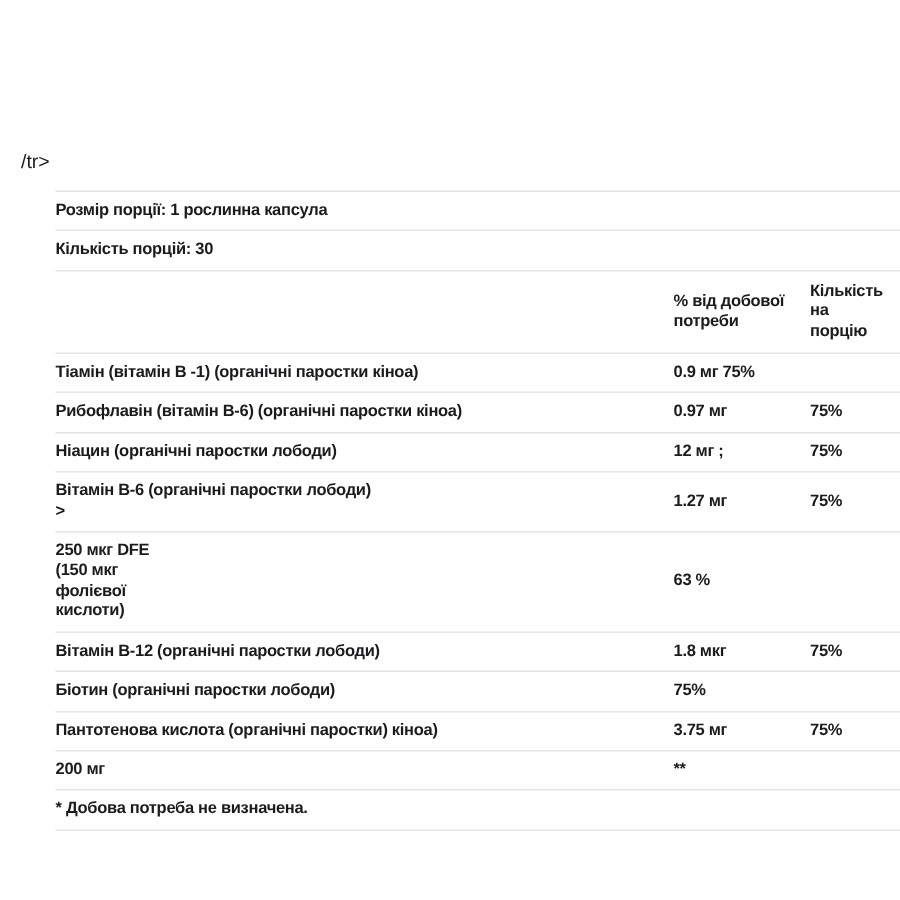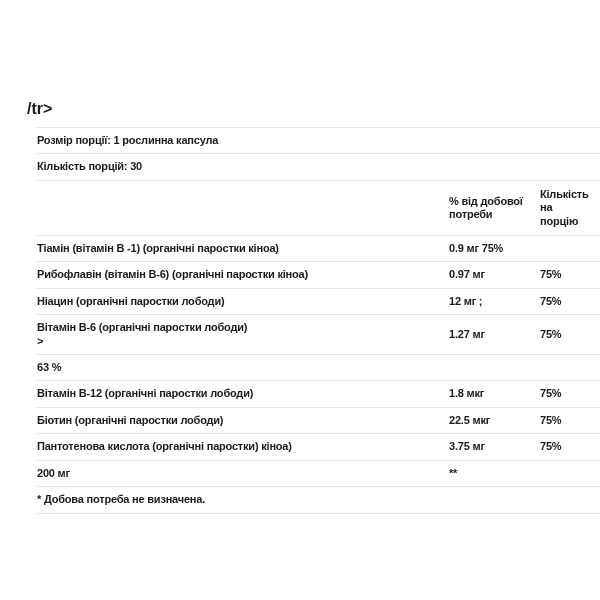--- a/index.html
+++ b/index.html
@@ -8,24 +8,24 @@
     width: 600px;
     height: 600px;
     background: #ffffff;
     font-family: "Liberation Sans", sans-serif;
     color: #1b1b1d;
     position: relative;
     overflow: hidden;
   }
   .stray {
     position: absolute;
-    left: 27px;
+    left: 14px;
     top: 100px;
-    font-size: 16px;
-    font-weight: 700;
+    font-size: 13px;
+    font-weight: 400;
   }
   .facts-table {
     position: absolute;
     left: 18px;
     top: 127px;
     width: 566px;
     border-bottom: 1px solid #e4e4e4;
     font-size: 11px;
     font-weight: 700;
     letter-spacing: -0.2px;
@@ -88,32 +88,35 @@
   </div>
 
   <div class="row">
     <div class="cell name">Вітамін B-6 (органічні паростки лободи)
 &gt;</div>
     <div class="cell amount">1.27 мг</div>
     <div class="cell dv">75%</div>
   </div>
 
   <div class="row">
+    <div class="cell amount">250 мкг DFE
+(150 мкг
+фолієвої
+кислоти)</div>
     <div class="cell dv">63 %</div>
   </div>
 
   <div class="row">
     <div class="cell name">Вітамін B-12 (органічні паростки лободи)</div>
     <div class="cell amount">1.8 мкг</div>
     <div class="cell dv">75%</div>
   </div>
 
   <div class="row">
     <div class="cell name">Біотин (органічні паростки лободи)</div>
-    <div class="cell amount">22.5 мкг</div>
     <div class="cell dv">75%</div>
   </div>
 
   <div class="row">
     <div class="cell name">Пантотенова кислота (органічні паростки) кіноа)</div>
     <div class="cell amount">3.75 мг</div>
     <div class="cell dv">75%</div>
   </div>
 
   <div class="row">

